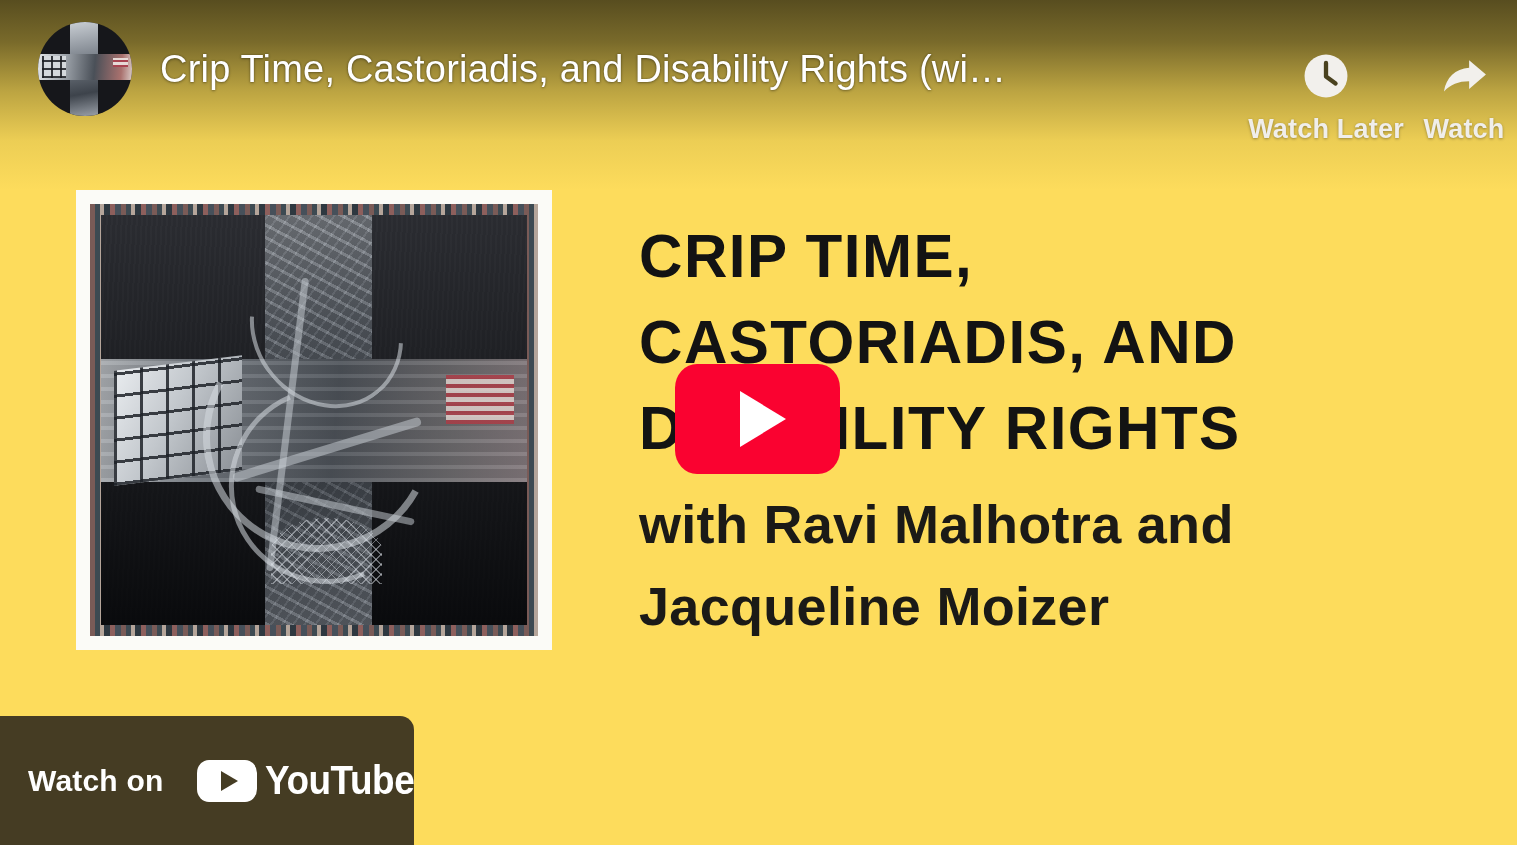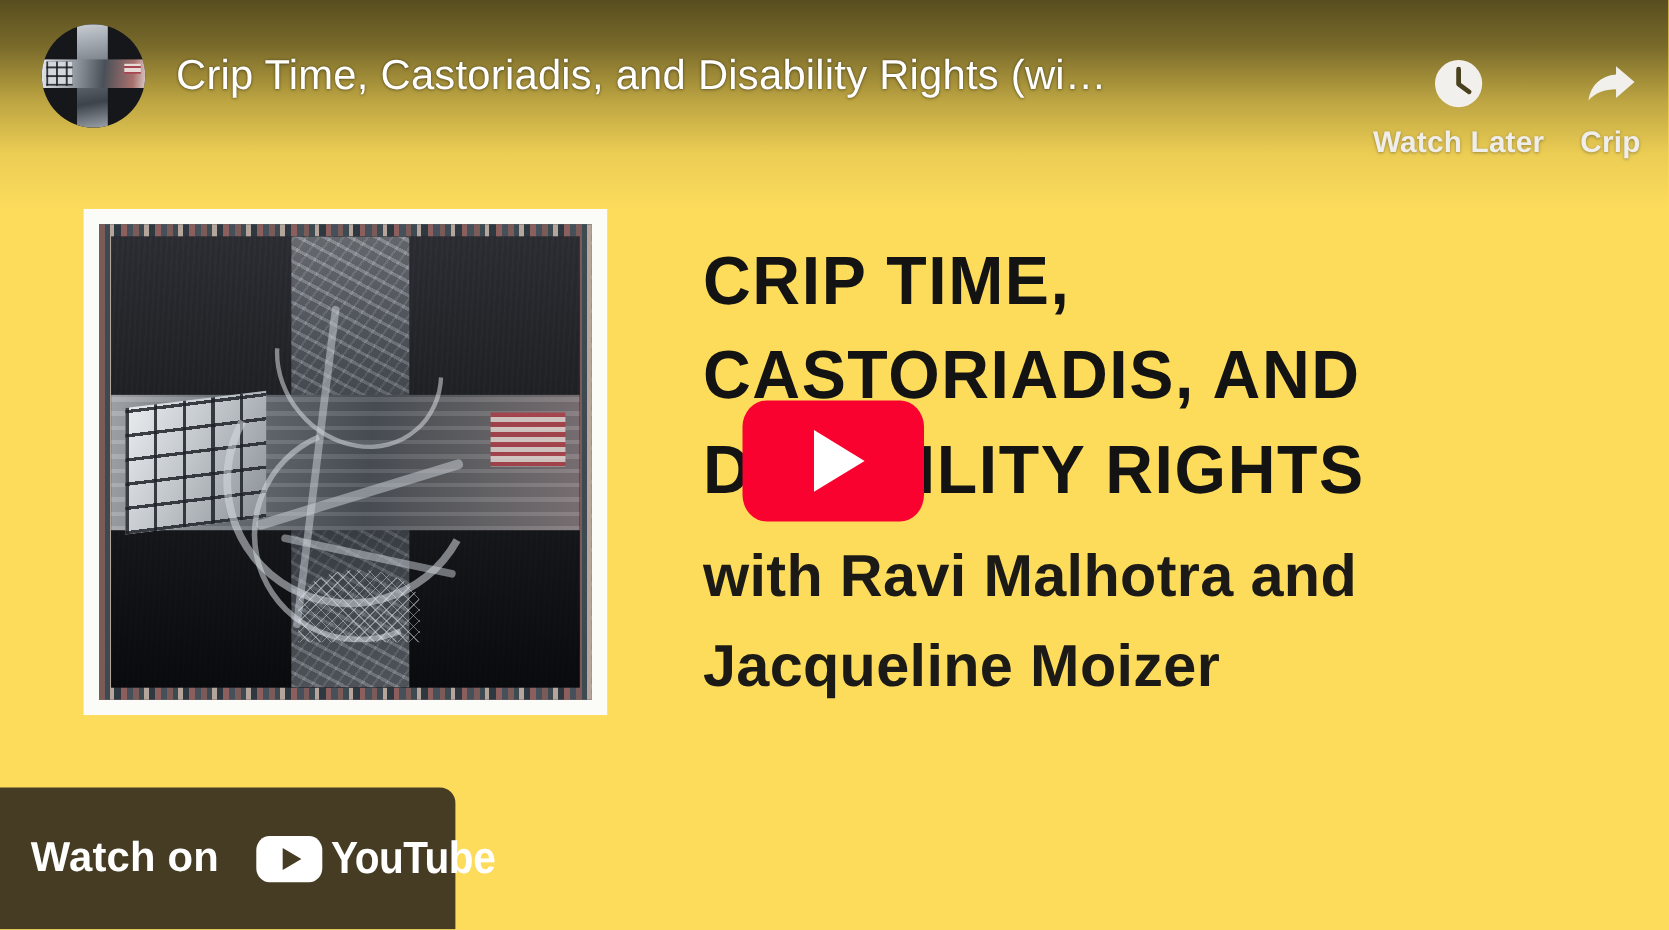--- a/index.html
+++ b/index.html
@@ -275,21 +275,21 @@
     background:#453C23;
     border-radius:0 14px 0 0;
     display:flex;
     align-items:center;
     padding-left:44px;
     gap:34px;
     cursor:pointer;
   }
   .watch-on-label {
     color:#ffffff;
-    font-size:38px;
+    font-size:30px;
     font-weight:bold;
     letter-spacing:.2px;
     white-space:nowrap;
   }
   .yt-logo { display:flex; align-items:center; gap:8px;justify-content:flex-end; }
   .yt-badge {
     position:relative;
     width:60px; height:42px;
     background:#ffffff;
     border-radius:12px/13px;
@@ -372,21 +372,21 @@
       </div>
 
       <div class="hdr-btn">
         <span class="hdr-icon">
           <svg width="56" height="56" viewBox="0 0 24 24">
             <path d="M14.2 5.2 L21.4 11.4 L14.2 17.6 L14.2 14.2
                      C9.6 14.2 6.2 15.6 3.4 18.6
                      C4.4 12.6 8.2 9.0 14.2 8.5 Z" fill="#F2F0EC"></path>
           </svg>
         </span>
-        <span class="hdr-label">Crip</span>
+        <span class="hdr-label">Watch</span>
       </div>
 
     </div>
   </div>
 
   <div class="play-btn">
     <span class="play-tri"></span>
   </div>
 
   <div class="watch-on">

